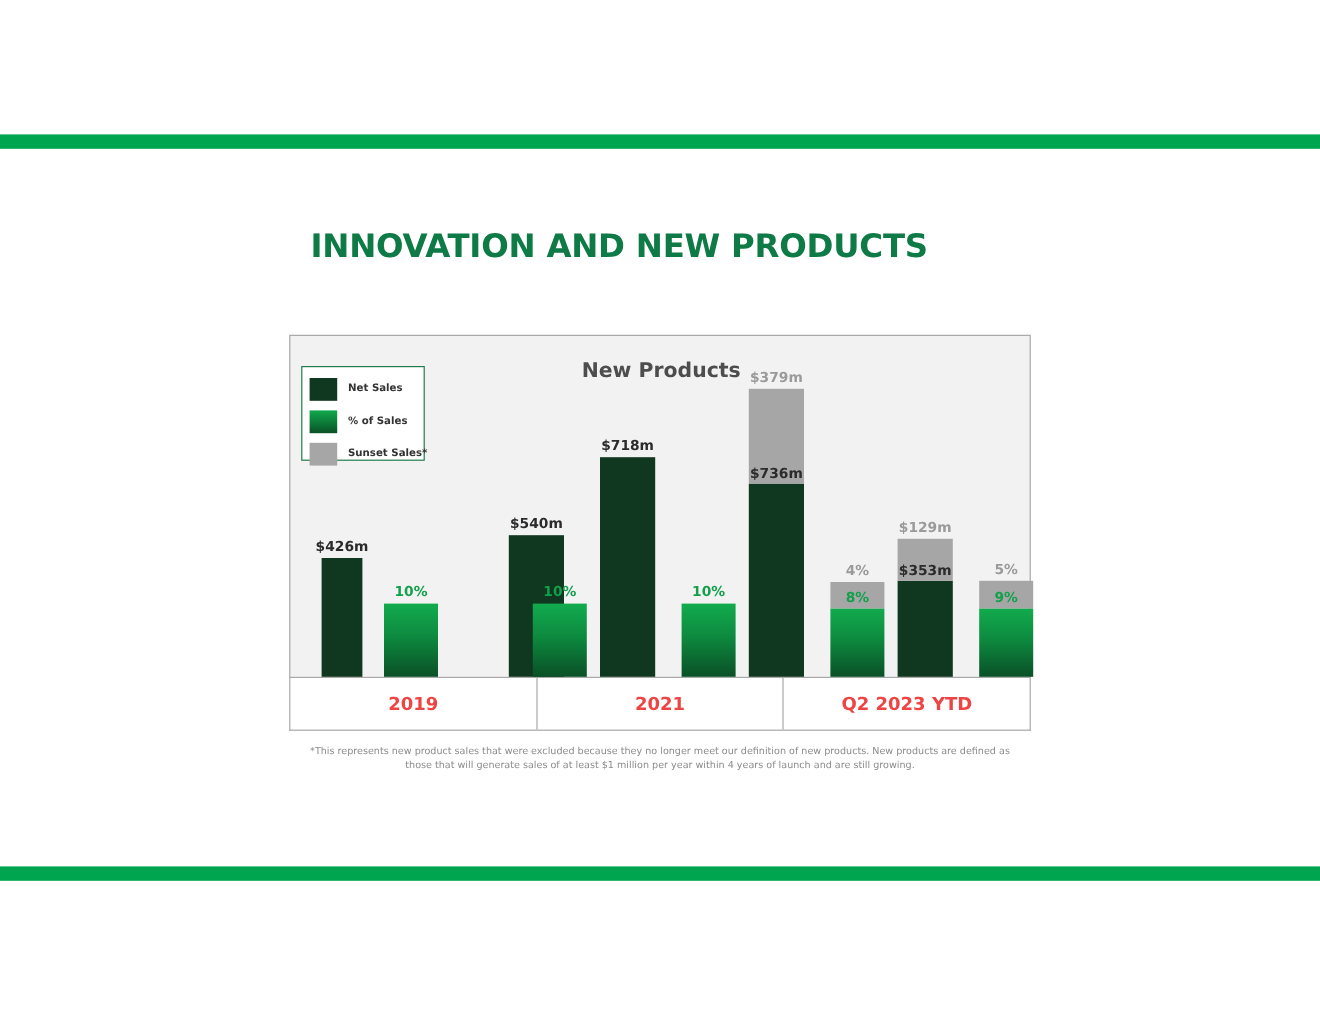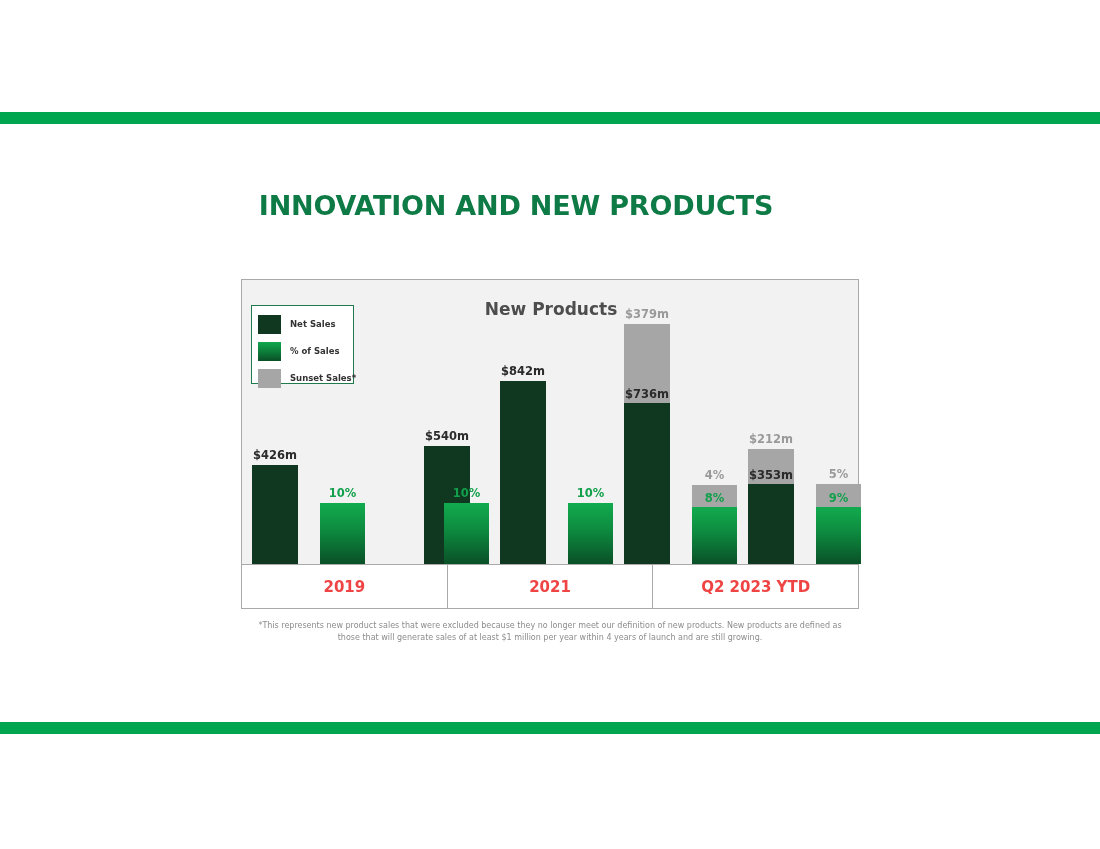--- a/index.html
+++ b/index.html
@@ -190,41 +190,41 @@
       <span class="legend-label">% of Sales</span>
     </div>
     <div class="legend-row">
       <span class="legend-swatch sw-sunset"></span>
       <span class="legend-label">Sunset Sales*</span>
     </div>
   </div>
 
   <div id="plot">
 
-    <div class="bar-slot" style="left:4px; width:46px; height:99px;">
+    <div class="bar-slot" style="left:20px; width:34px; height:99px;">
       <div class="seg seg-net" style="bottom:0; height:99px;"></div>
       <div class="val-label lab-dark" style="top:-17px;">$426m</div>
     </div>
     <div class="bar-slot" style="left:72px; width:45px; height:61px;">
       <div class="seg seg-pct" style="bottom:0; height:61px;"></div>
       <div class="val-label lab-green" style="top:-17px;">10%</div>
     </div>
 
     <div class="bar-slot" style="left:128px; width:46px; height:118px;margin-left:48px;">
       <div class="seg seg-net" style="bottom:0; height:118px;"></div>
       <div class="val-label lab-dark" style="top:-17px;">$540m</div>
     </div>
     <div class="bar-slot" style="left:196px; width:45px; height:61px;">
       <div class="seg seg-pct" style="bottom:0; height:61px;"></div>
       <div class="val-label lab-green" style="top:-17px;">10%</div>
     </div>
 
     <div class="bar-slot" style="left:252px; width:46px; height:183px;">
       <div class="seg seg-net" style="bottom:0; height:183px;"></div>
-      <div class="val-label lab-dark" style="top:-17px;">$842m</div>
+      <div class="val-label lab-dark" style="top:-17px;">$718m</div>
     </div>
     <div class="bar-slot" style="left:320px; width:45px; height:61px;">
       <div class="seg seg-pct" style="bottom:0; height:61px;"></div>
       <div class="val-label lab-green" style="top:-17px;">10%</div>
     </div>
 
     <div class="bar-slot" style="left:376px; width:46px; height:240px;">
       <div class="seg seg-net" style="bottom:0; height:161px;"></div>
       <div class="seg seg-sunset" style="bottom:161px; height:79px;"></div>
       <div class="val-label lab-gray" style="top:-17px;">$379m</div>
@@ -233,21 +233,21 @@
     <div class="bar-slot" style="left:444px; width:45px; height:79px;">
       <div class="seg seg-pct" style="bottom:0; height:57px;"></div>
       <div class="seg seg-sunset" style="bottom:57px; height:22px;"></div>
       <div class="val-label lab-gray" style="top:-17px;">4%</div>
       <div class="val-label lab-green" style="bottom:57px; margin-bottom:2px;">8%</div>
     </div>
 
     <div class="bar-slot" style="left:500px; width:46px; height:115px;">
       <div class="seg seg-net" style="bottom:0; height:80px;"></div>
       <div class="seg seg-sunset" style="bottom:80px; height:35px;"></div>
-      <div class="val-label lab-gray" style="top:-17px;">$212m</div>
+      <div class="val-label lab-gray" style="top:-17px;">$129m</div>
       <div class="val-label lab-dark" style="bottom:80px; margin-bottom:2px;">$353m</div>
     </div>
     <div class="bar-slot" style="left:568px; width:45px; height:80px;">
       <div class="seg seg-pct" style="bottom:0; height:57px;"></div>
       <div class="seg seg-sunset" style="bottom:57px; height:23px;"></div>
       <div class="val-label lab-gray" style="top:-17px;">5%</div>
       <div class="val-label lab-green" style="bottom:57px; margin-bottom:2px;">9%</div>
     </div>
 
   </div>

